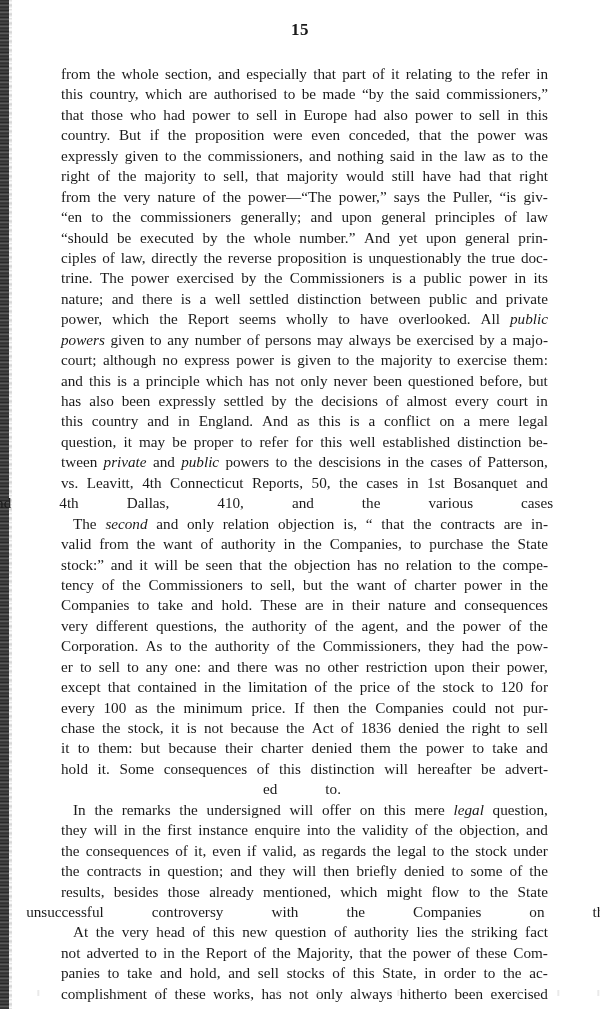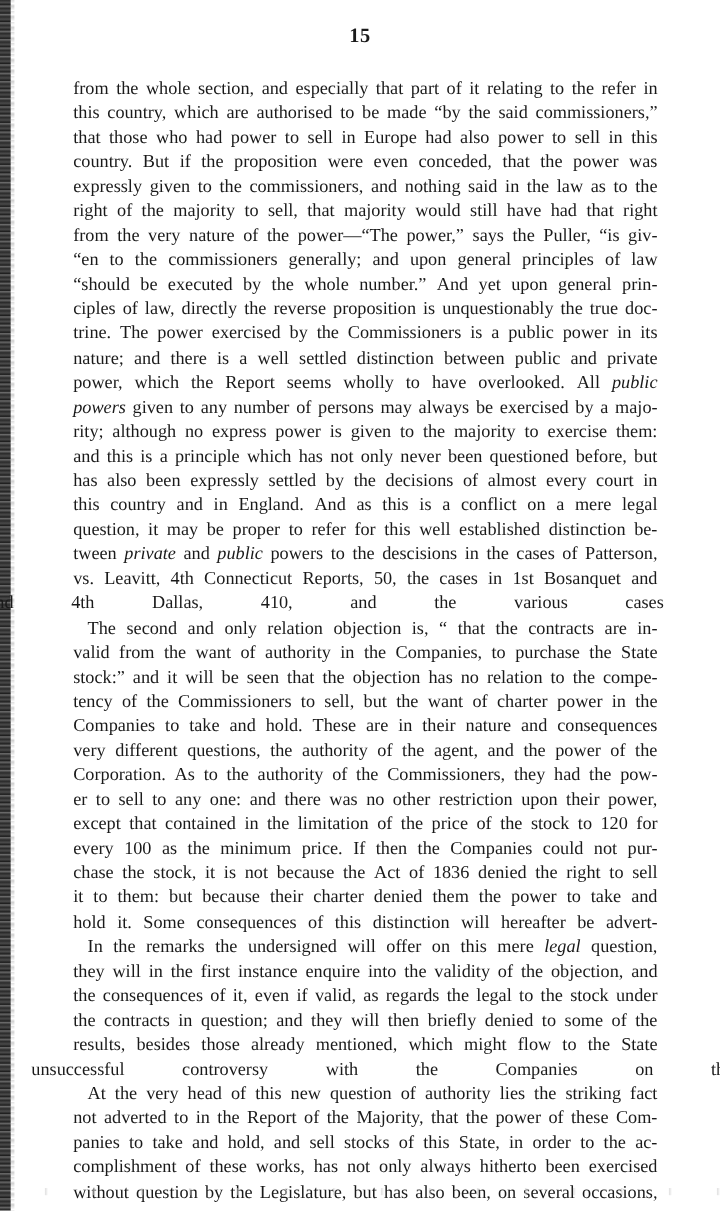--- a/index.html
+++ b/index.html
@@ -250,21 +250,21 @@
       <span class="w">persons</span>
       <span class="w">may</span>
       <span class="w">always</span>
       <span class="w">be</span>
       <span class="w">exercised</span>
       <span class="w">by</span>
       <span class="w">a</span>
       <span class="w">majo-</span>
     </div>
     <div class="line">
-      <span class="w">rity;</span>
+      <span class="w">court;</span>
       <span class="w">although</span>
       <span class="w">no</span>
       <span class="w">express</span>
       <span class="w">power</span>
       <span class="w">is</span>
       <span class="w">given</span>
       <span class="w">to</span>
       <span class="w">the</span>
       <span class="w">majority</span>
       <span class="w">to</span>
@@ -373,21 +373,21 @@
       <span class="w">and</span>
       <span class="w">the</span>
       <span class="w">various</span>
       <span class="w">cases</span>
       <span class="w">cited</span>
       <span class="w">in</span>
       <span class="w">these.</span>
     </div>
     <div class="line indent">
       <span class="w">The</span>
-      <span class="w" style="">second</span>
+      <span class="w" style="font-style: italic;">second</span>
       <span class="w">and</span>
       <span class="w">only</span>
       <span class="w">relation</span>
       <span class="w">objection</span>
       <span class="w">is,</span>
       <span class="w">“</span>
       <span class="w">that</span>
       <span class="w">the</span>
       <span class="w">contracts</span>
       <span class="w">are</span>
@@ -572,20 +572,24 @@
       <span class="w">it.</span>
       <span class="w">Some</span>
       <span class="w">consequences</span>
       <span class="w">of</span>
       <span class="w">this</span>
       <span class="w">distinction</span>
       <span class="w">will</span>
       <span class="w">hereafter</span>
       <span class="w">be</span>
       <span class="w">advert-</span>
+    </div>
+    <div class="line last">
+      <span class="w">ed</span>
+      <span class="w">to.</span>
     </div>
     <div class="line indent">
       <span class="w">In</span>
       <span class="w">the</span>
       <span class="w">remarks</span>
       <span class="w">the</span>
       <span class="w">undersigned</span>
       <span class="w">will</span>
       <span class="w">offer</span>
       <span class="w">on</span>

